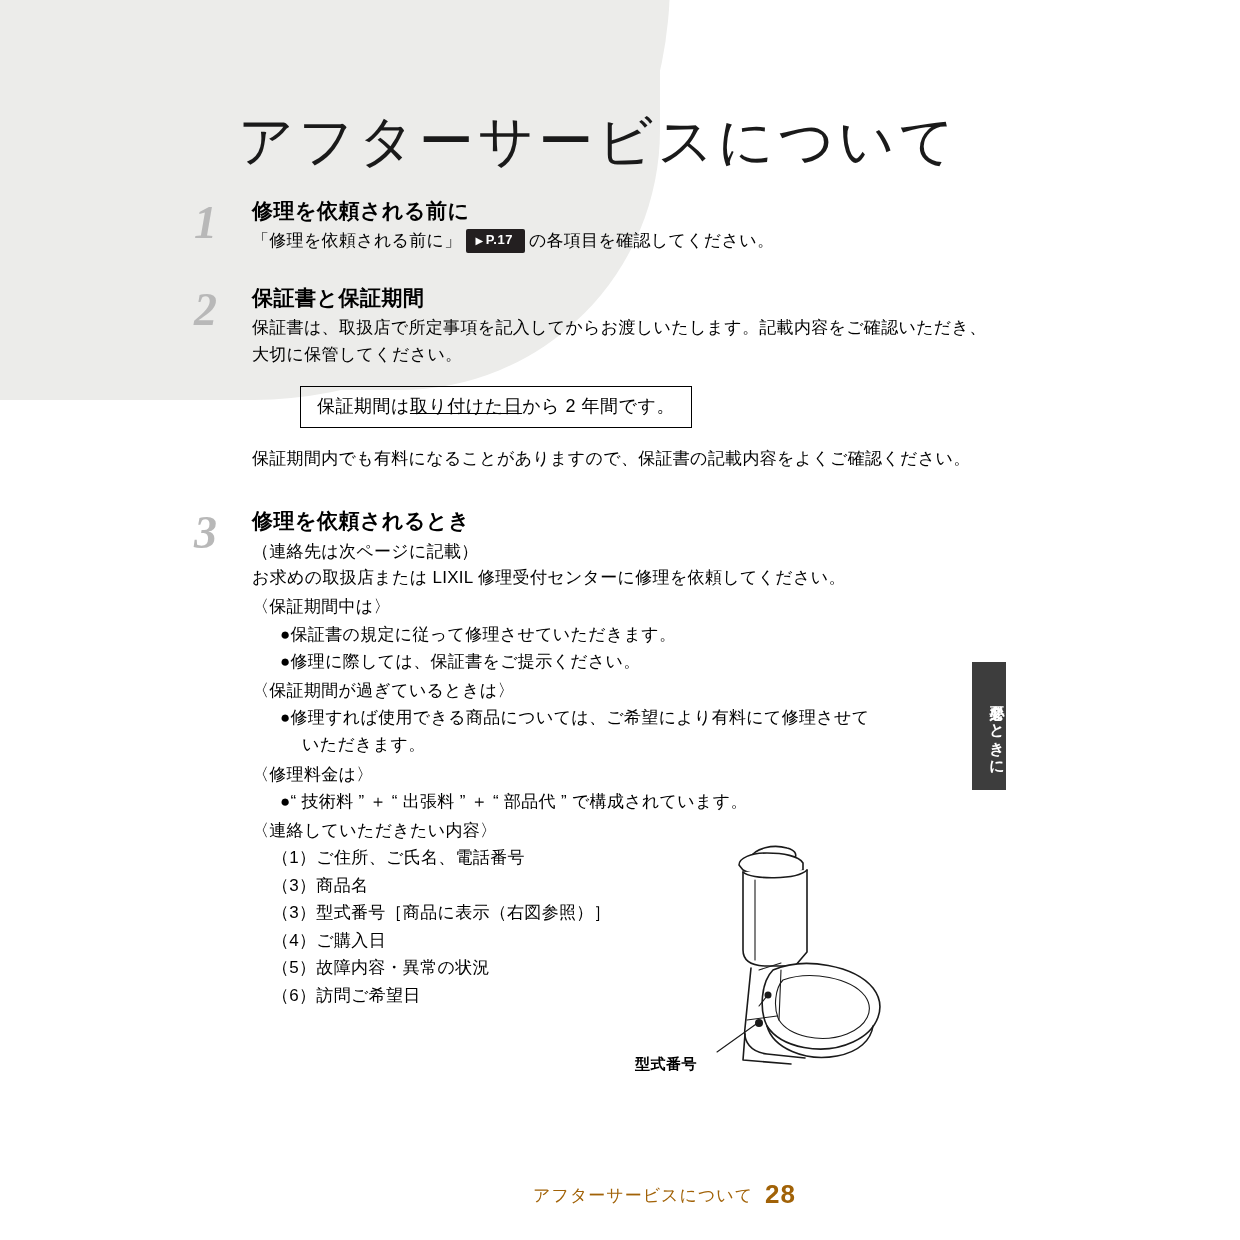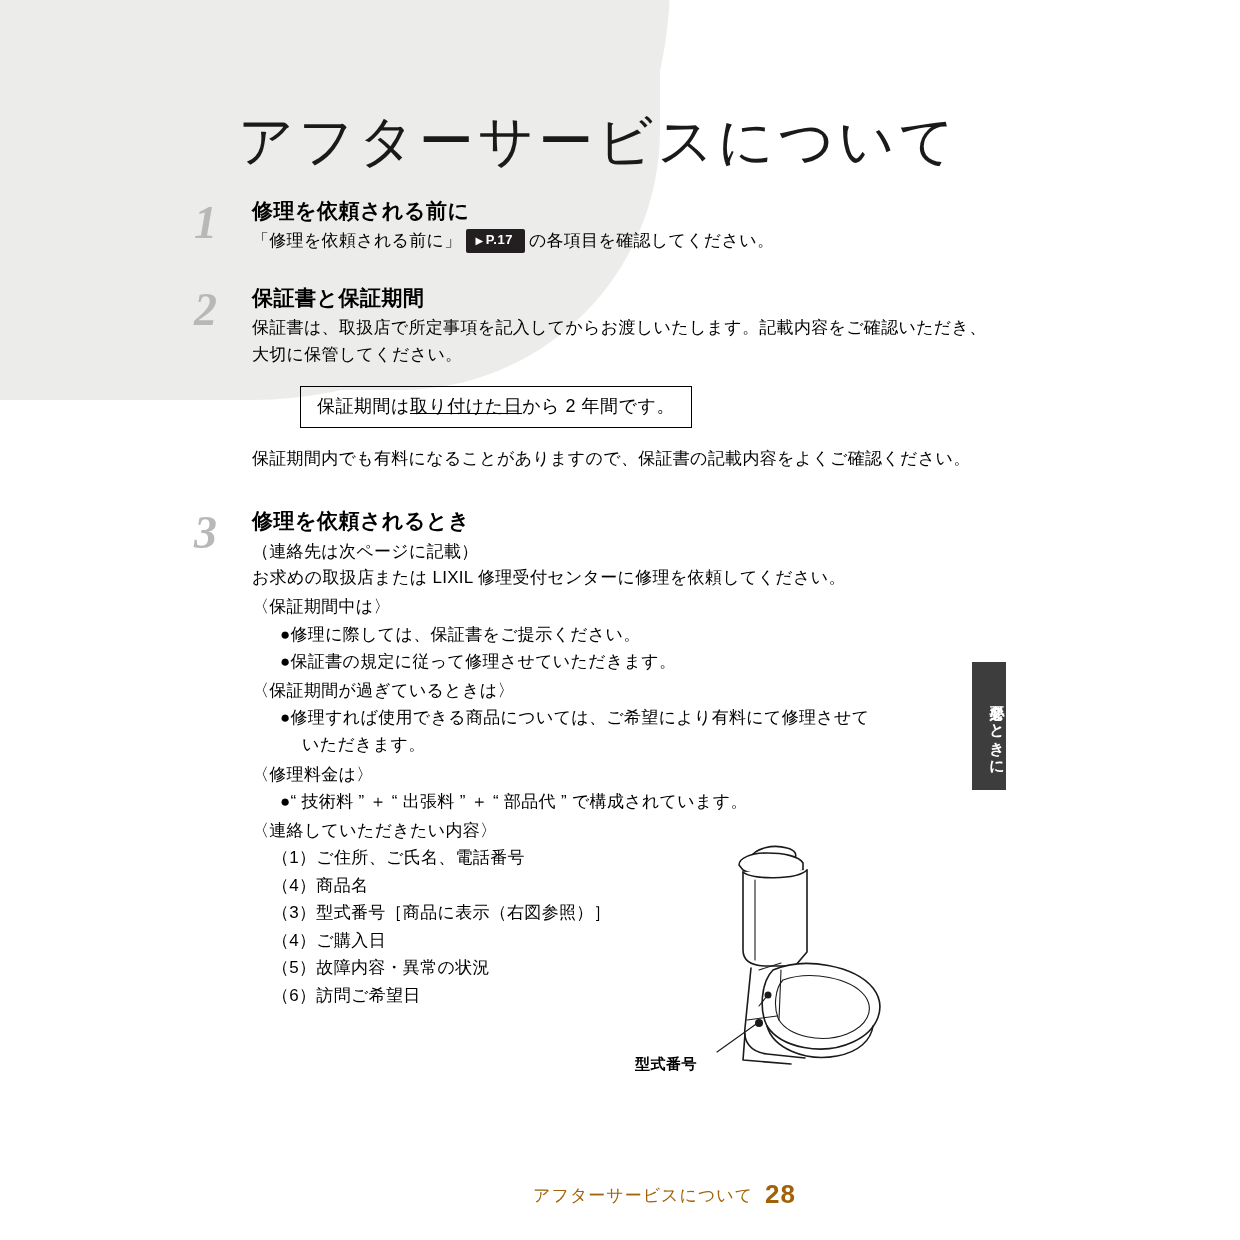--- a/index.html
+++ b/index.html
@@ -233,35 +233,35 @@
       <p class="para">保証期間内でも有料になることがありますので、保証書の記載内容をよくご確認ください。</p>
     </div>
 
     <div class="step" style="margin-top:34px;">
       <div class="step-num">3</div>
       <p class="step-heading">修理を依頼されるとき</p>
       <p class="step-body">（連絡先は次ページに記載）</p>
       <p class="step-body">お求めの取扱店または LIXIL 修理受付センターに修理を依頼してください。</p>
 
       <p class="sub-label">〈保証期間中は〉</p>
+      <p class="bullet">●保証書の規定に従って修理させていただきます。</p>
       <p class="bullet">●修理に際しては、保証書をご提示ください。</p>
-      <p class="bullet">●保証書の規定に従って修理させていただきます。</p>
 
       <p class="sub-label">〈保証期間が過ぎているときは〉</p>
       <p class="bullet">●修理すれば使用できる商品については、ご希望により有料にて修理させて</p>
       <p class="bullet">
           <span class="cont">いただきます。</span>
         </p>
 
       <p class="sub-label">〈修理料金は〉</p>
       <p class="bullet">●“ 技術料 ” ＋ “ 出張料 ” ＋ “ 部品代 ” で構成されています。</p>
 
       <p class="sub-label">〈連絡していただきたい内容〉</p>
       <p class="numlist">（1）ご住所、ご氏名、電話番号</p>
-      <p class="numlist">（4）商品名</p>
+      <p class="numlist">（3）商品名</p>
       <p class="numlist">（3）型式番号［商品に表示（右図参照）］</p>
       <p class="numlist">（4）ご購入日</p>
       <p class="numlist">（5）故障内容・異常の状況</p>
       <p class="numlist">（6）訪問ご希望日</p>
     </div>
 
   </div>
 
   <svg class="illus" viewBox="0 0 260 270">
     <g fill="none" stroke="#1a1a1a" stroke-width="1.6" stroke-linejoin="round" stroke-linecap="round">

